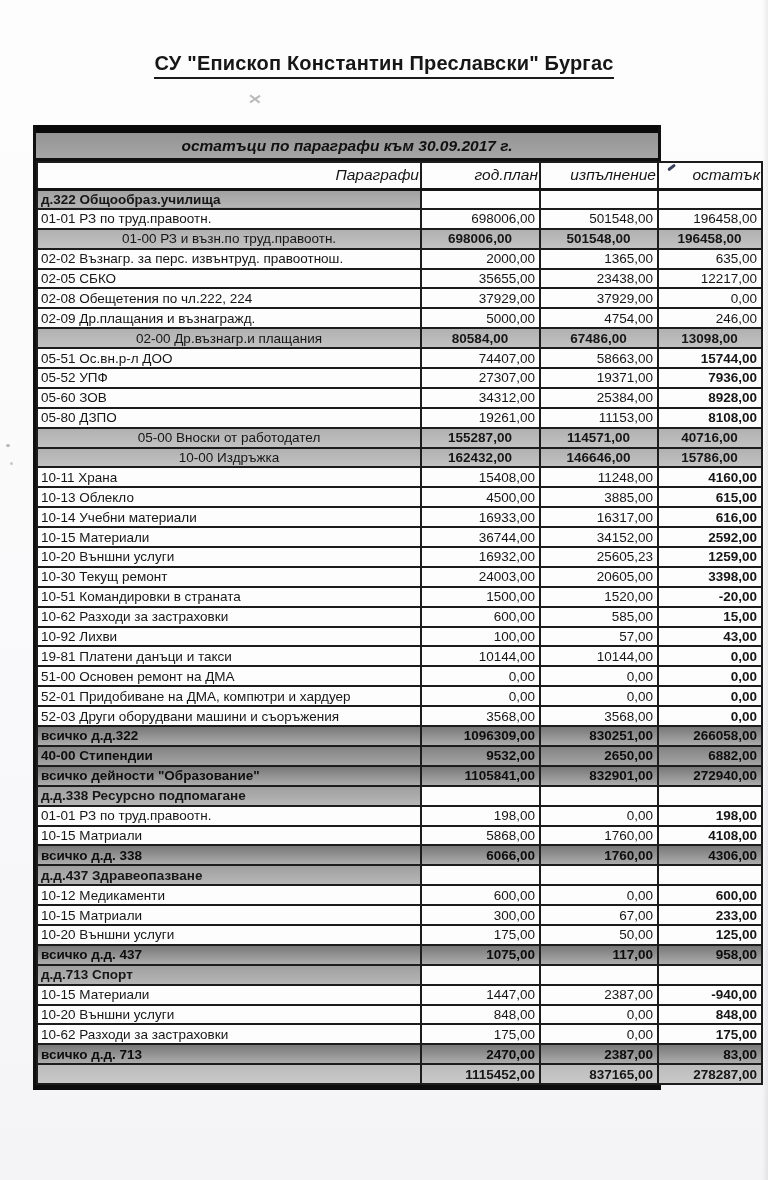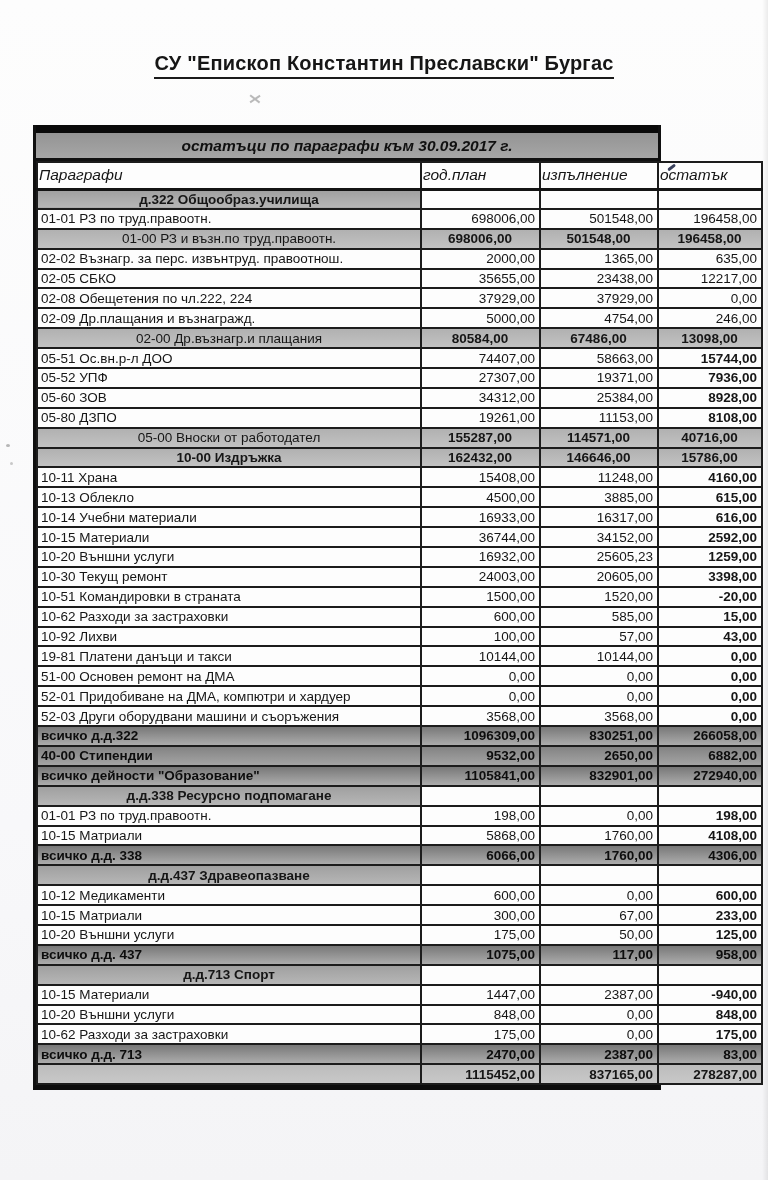--- a/index.html
+++ b/index.html
@@ -53,45 +53,44 @@
   col.co-plan{width:119px;}
   col.co-exec{width:118px;}
   col.co-rest{width:104px;}
   th,td{
     border:2px solid #1c1c1c;box-sizing:border-box;
     overflow:hidden;white-space:nowrap;vertical-align:middle;
   }
   thead th{
     height:27px;background:#fdfdfd;
     font-size:15.5px;font-style:italic;font-weight:400;
-    text-align:left;border-bottom:3px solid #141414;position:relative;
+    text-align:right;border-bottom:3px solid #141414;position:relative;
   }
   .pen-tick{
     position:absolute;left:8px;top:3px;width:9px;height:2.6px;
     background:var(--pen-ink,#39405c);transform:rotate(-38deg);border-radius:2px;
   }
   tbody td{height:19.9px;font-size:13.5px;line-height:15px;padding:1px 3px;}
   td.c-label{text-align:left;padding-left:3px;}
   td.c-num{text-align:right;padding-right:4px;font-variant-numeric:tabular-nums;}
   
   .r-data td{background:#fdfdfd;}
   .r-data td.c-rest.bold{font-weight:700;}
   .r-section td{background:#fdfdfd;}
   .r-section td.c-label{
     background:linear-gradient(180deg,var(--section-gray,#a0a0a0),#b6b6b6);
     font-weight:700;
-    text-align:center;
   }
   .r-subtotal td{
     background:linear-gradient(180deg,var(--subtotal-gray,#b1b1b1),#c2c2c2);
     font-weight:700;
     text-align:center;
   }
   .r-subtotal td.c-label{font-weight:400;}
-  .r-subtotal td.c-label.lb{font-weight:700;}
+  .r-subtotal td.c-label.lb{font-weight:400;}
   .r-total td{
     background:linear-gradient(180deg,var(--total-gray,#787878),#acacac);
     font-weight:700;color:#0d0d0d;
   }
   .r-dark td{
     background:linear-gradient(180deg,#838383,#a4a4a4);
     font-weight:700;color:#0d0d0d;
   }
   .r-grand td{
     background:linear-gradient(180deg,#bcbcbc,#c8c8c8);

